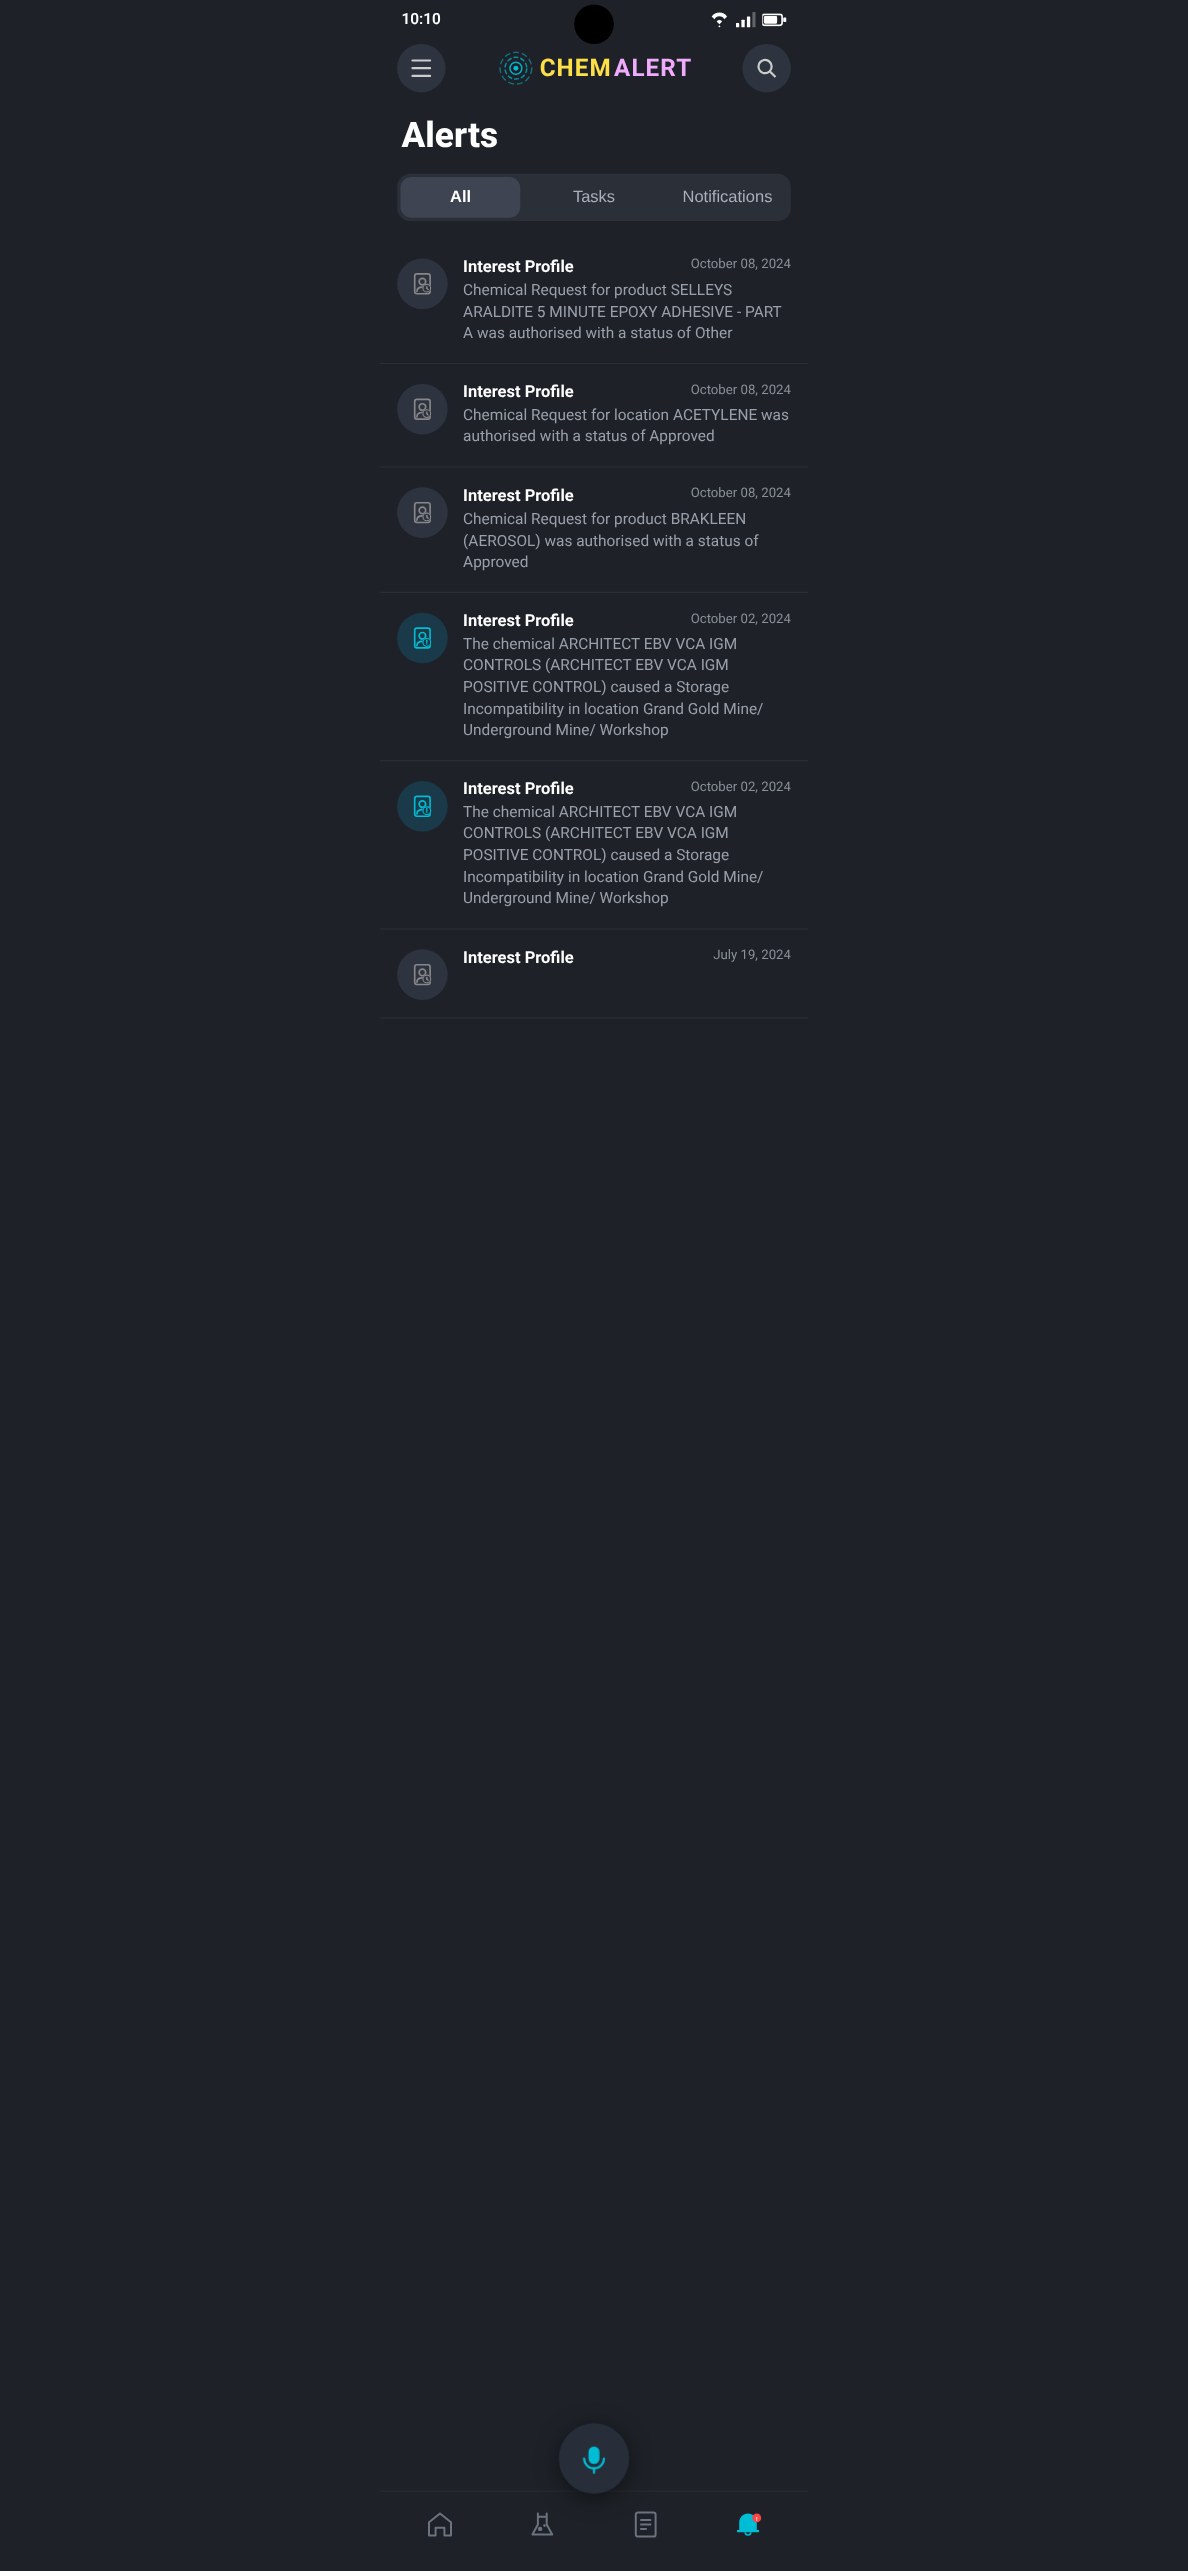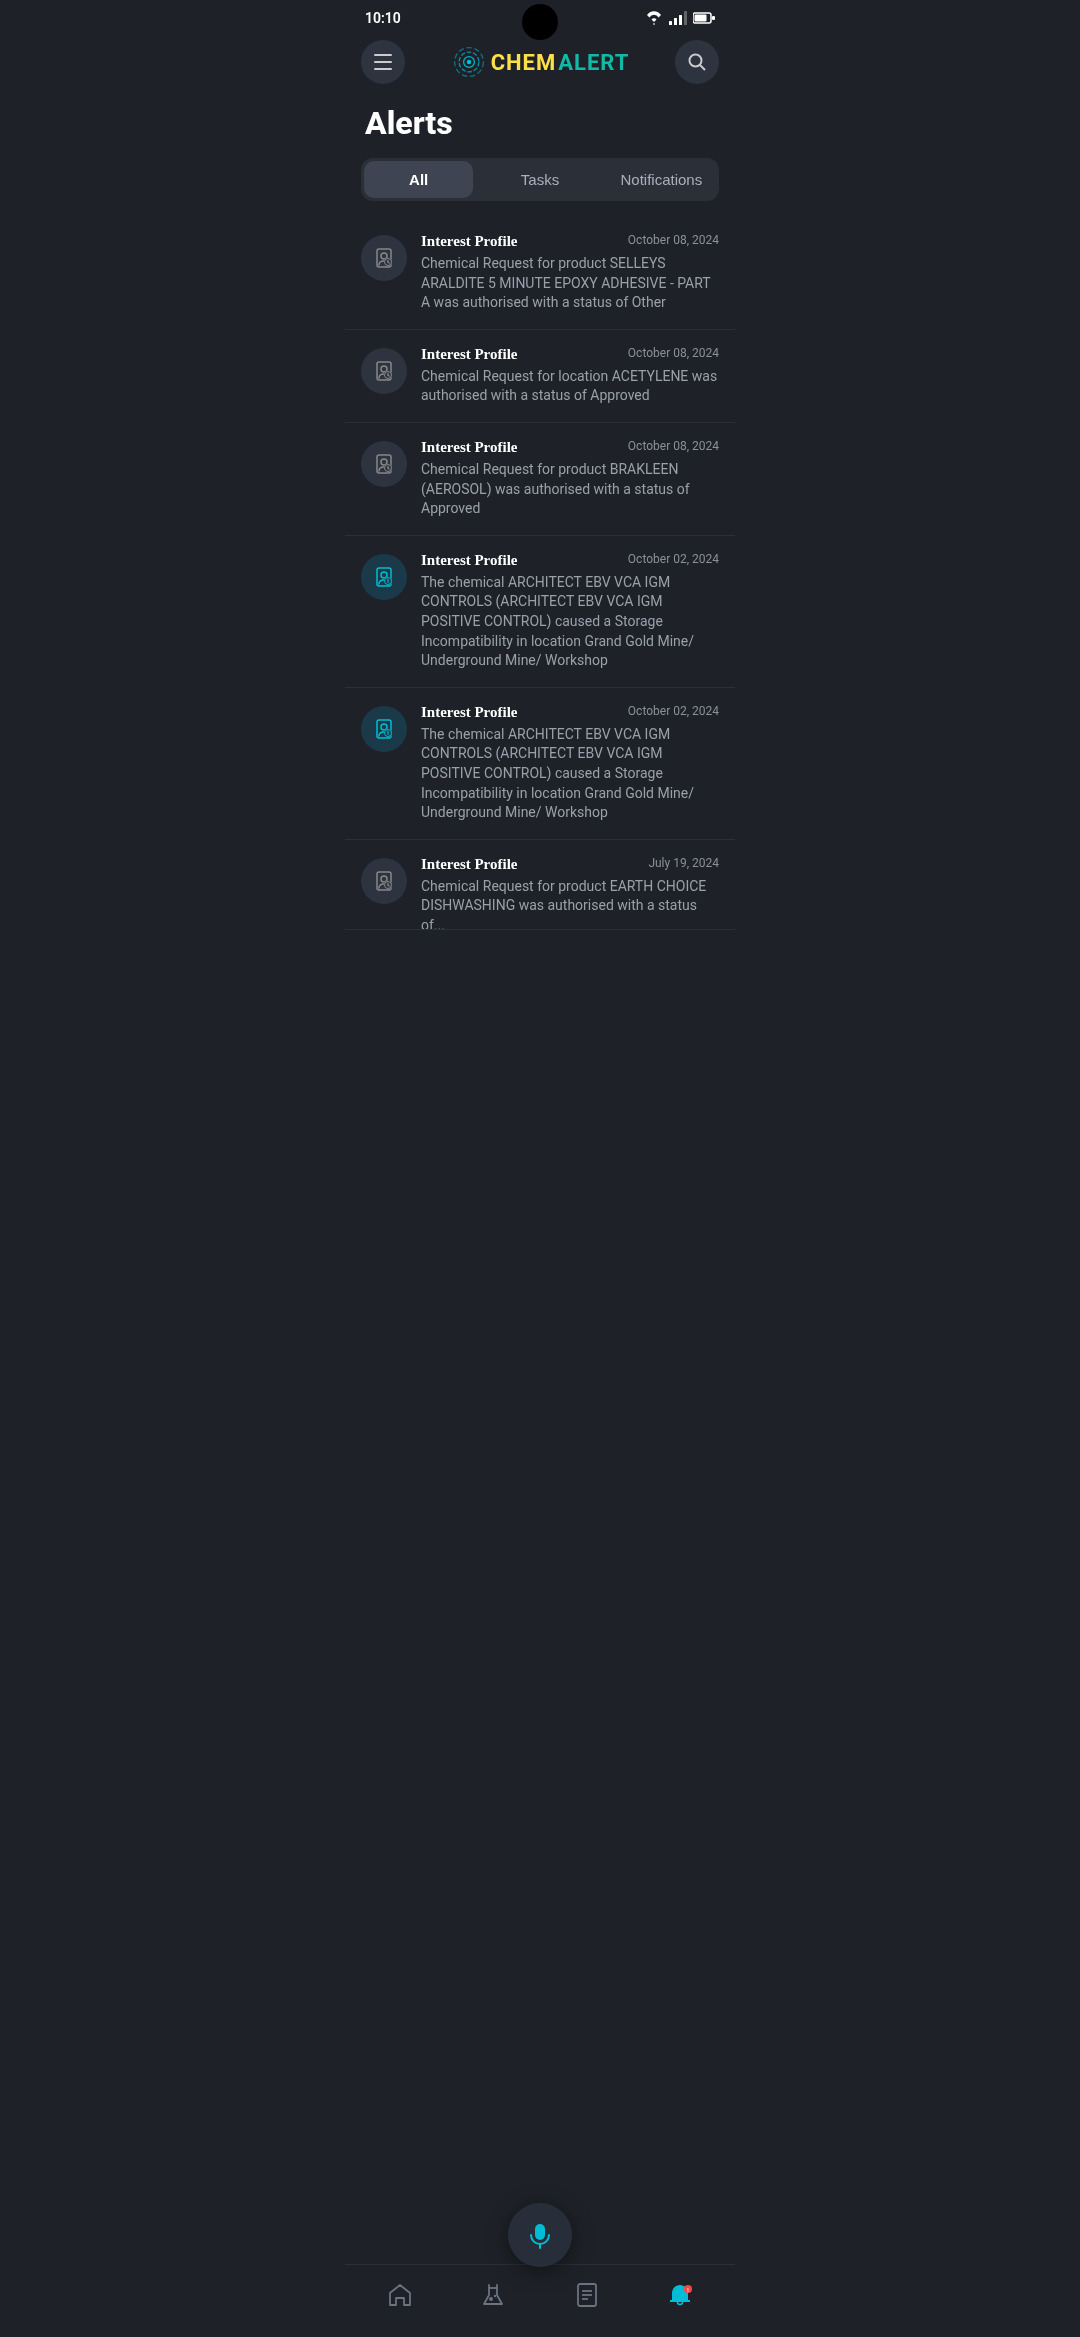--- a/index.html
+++ b/index.html
@@ -77,21 +77,21 @@
       font-size: 22px;
       font-weight: 700;
       letter-spacing: 1px;
     }
 
     .logo-chem {
       color: #fde047;
     }
 
     .logo-alert {
-      color: #14b8a6;
+      color: #f0abfc;
     }
 
     .logo-icon {
       width: 36px;
       height: 36px;
       margin-right: 2px;
     }
 
     
     .page-title {
@@ -170,21 +170,20 @@
       justify-content: space-between;
       align-items: flex-start;
       margin-bottom: 4px;
       gap: 8px;
     }
 
     .alert-title {
       font-size: 15px;
       font-weight: 700;
       color: #ffffff;
-      font-family: Liberation Serif, serif;
     }
 
     .alert-date {
       font-size: 12px;
       color: #8a9099;
       white-space: nowrap;
       flex-shrink: 0;
       margin-left: 43px;
     }
 
@@ -448,21 +447,20 @@
         <circle cx="15" cy="15" r="3.5" stroke="#888" stroke-width="1"></circle>
         <line x1="15" y1="13.5" x2="15" y2="15" stroke="#888" stroke-width="1.2" stroke-linecap="round"></line>
         <line x1="15" y1="15" x2="16.2" y2="16.2" stroke="#888" stroke-width="1.2" stroke-linecap="round"></line>
       </svg>
     </div>
     <div class="alert-content">
       <div class="alert-header">
         <span class="alert-title">Interest Profile</span>
         <span class="alert-date">July 19, 2024</span>
       </div>
-      <div class="alert-body">Chemical Request for product EARTH CHOICE DISHWASHING was authorised with a status of...</div>
     </div>
   </div>
 
 </div>
 
 <div class="mic-button">
   <svg width="28" height="28" viewBox="0 0 28 28" fill="none">
     <rect x="9" y="3" width="10" height="16" rx="5" fill="#00bcd4"></rect>
     <path d="M5 14c0 5 4 9 9 9s9-4 9-9" stroke="#00bcd4" stroke-width="2" stroke-linecap="round" fill="none"></path>
     <line x1="14" y1="23" x2="14" y2="27" stroke="#00bcd4" stroke-width="2" stroke-linecap="round"></line>

